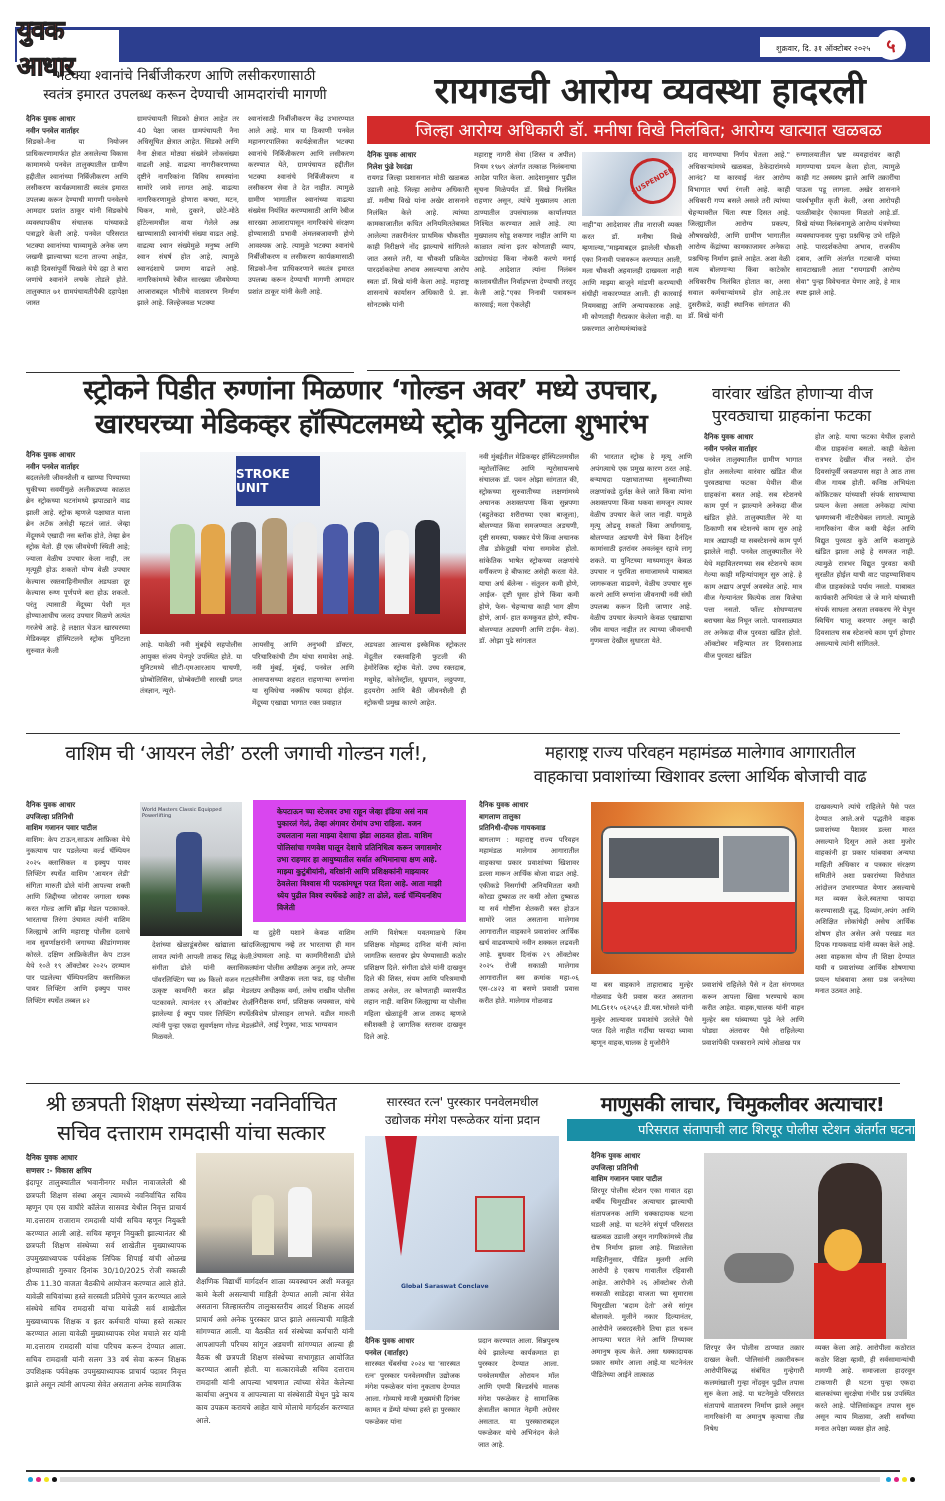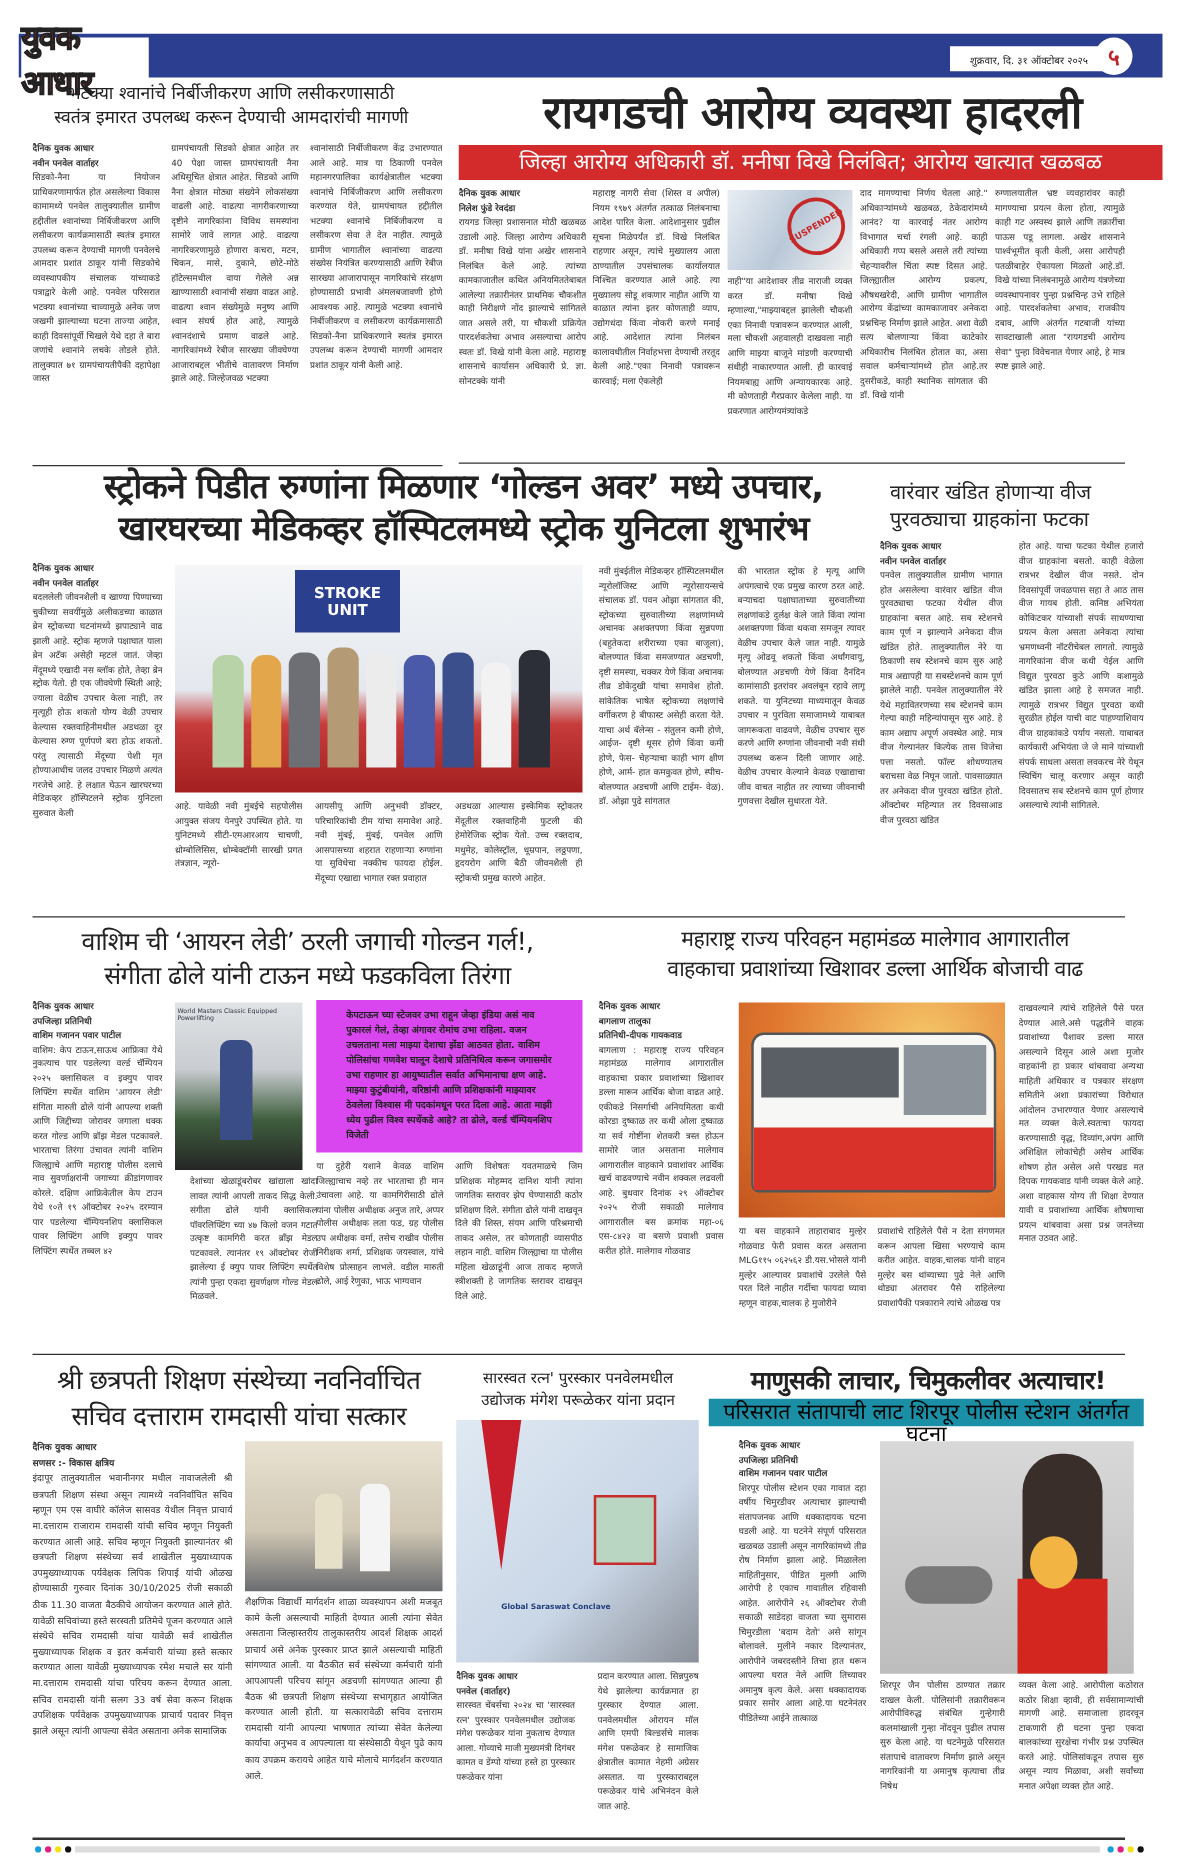--- a/index.html
+++ b/index.html
@@ -7,21 +7,21 @@
 .abs{position:absolute}
 .logo{left:17px;top:30px;width:102px;height:33px;background:#fff;display:flex;align-items:center;justify-content:center}
 .logo span{color:#e5322d;font-weight:bold;font-size:26px;font-family:Liberation Sans, sans-serif;letter-spacing:-1px;-webkit-text-stroke:1px #222}
 .mastbar{left:15px;top:27px;width:915px;height:35px;background:#2c3e8f}
 .datebox{left:388px;top:37px;width:110px;height:20px;background:#fff;font-size:8px;display:flex;align-items:center;padding-left:16px}
 .datebox{left:760px;top:37px;width:130px}
 .pagecirc{left:876px;top:30px;width:30px;height:30px;border-radius:50%;background:#fff;color:#c0242a;font-weight:bold;font-size:18px;display:flex;align-items:center;justify-content:center}
 .h-sm{font-size:14px;text-align:center;line-height:19px;color:#222}
 .h-big{font-weight:bold;color:#222;text-align:center;letter-spacing:-0.5px}
 .redbar{background:#d32b2b;color:#fff;text-align:center;font-size:17px;line-height:22px}
-.tealbar{background:#1a8fa6;color:#000000;text-align:center;font-size:17px;line-height:18px}
+.tealbar{background:#1a8fa6;color:#ffffff;text-align:right;font-size:13px;line-height:18px}
 .col{font-size:7px;line-height:11.5px;color:#333;text-align:justify;overflow:hidden}
 .col b{display:block;font-weight:bold}
 .rule{height:2px;background:#333}
 .photo{overflow:hidden}
 .quote{background:#d946ef;font-size:9.5px;line-height:14.5px;font-weight:bold;color:#222;padding:6px 24px}
 .dotrow{display:flex;gap:3px}
 .dot{width:5px;height:5px;border-radius:50%}
 </style>
 </head>
 <body>
@@ -66,21 +66,21 @@
 <div class="abs h-big" style="left:26px;top:373px;width:690px;font-size:27px;line-height:34px">
   <div>स्ट्रोकने पिडीत रुग्णांना मिळणार ‘गोल्डन अवर’ मध्ये उपचार,</div>
   <div>खारघरच्या मेडिकव्हर हॉस्पिटलमध्ये स्ट्रोक युनिटला शुभारंभ</div>
 </div>
 <div class="abs col" style="left:26px;top:450px;width:104px;height:290px">
   <b>दैनिक युवक आधार</b>
   <b>नवीन पनवेल वार्ताहर</b>
   <span>बदललेली जीवनशैली व खाण्या पिण्याच्या चुकीच्या सवयींमुळे अलीकडच्या काळात ब्रेन स्ट्रोकच्या घटनांमध्ये झपाट्याने वाढ झाली आहे. स्ट्रोक म्हणजे पक्षाघात याला ब्रेन अटॅक असेही म्हटलं जातं. जेव्हा मेंदूमध्ये एखादी नस ब्लॉक होते, तेव्हा ब्रेन स्ट्रोक येतो. ही एक जीवघेणी स्थिती आहे; ज्याला वेळीच उपचार केला नाही, तर मृत्यूही होऊ शकतो योग्य वेळी उपचार केल्यास रक्तवाहिनीमधील अडथळा दूर केल्यास रुग्ण पूर्णपणे बरा होऊ शकतो. परंतु त्यासाठी मेंदूच्या पेशी मृत होण्याआधीच जलद उपचार मिळणे अत्यंत गरजेचे आहे. हे लक्षात घेऊन खारघरच्या मेडिकव्हर हॉस्पिटलने स्ट्रोक युनिटला सुरुवात केली</span>
 </div>
 <div class="abs photo" style="left:140px;top:452px;width:326px;height:182px;background:linear-gradient(#f4f6f8 0,#e4e8ee 55%,#c73b3b 70%,#a32020 100%)">
-  <div style="position:absolute;left:96px;top:4px;width:84px;height:50px;background:#2b3f8f;color:#fff;font-weight:bold;font-size:12px;display:flex;align-items:center;justify-content:center;text-align:center">STROKE UNIT</div>
+  <div style="position:absolute;left:96px;top:4px;width:84px;height:50px;background:#2b3f8f;color:#fff;font-weight:bold;font-size:12px;display:flex;align-items:center;justify-content:center;">STROKE UNIT</div>
   <div style="position:absolute;left:30px;top:66px;width:270px;height:96px;display:flex;gap:6px;align-items:flex-end">
     <div style="flex:1;height:90px;background:#b8d3a8;border-radius:10px 10px 0 0"></div>
     <div style="flex:1;height:90px;background:#e3a64b;border-radius:10px 10px 0 0"></div>
     <div style="flex:1;height:92px;background:#6d6f75;border-radius:10px 10px 0 0"></div>
     <div style="flex:1;height:96px;background:#b49b76;border-radius:10px 10px 0 0"></div>
     <div style="flex:1;height:92px;background:#ececec;border-radius:10px 10px 0 0"></div>
     <div style="flex:1;height:90px;background:#4b5aa8;border-radius:10px 10px 0 0"></div>
     <div style="flex:1;height:92px;background:#3b4f8c;border-radius:10px 10px 0 0"></div>
     <div style="flex:1;height:84px;background:#f2f2f2;border-radius:10px 10px 0 0"></div>
     <div style="flex:1;height:94px;background:#2c2f38;border-radius:10px 10px 0 0"></div>
@@ -100,21 +100,20 @@
   <b>दैनिक युवक आधार</b>
   <b>नवीन पनवेल वार्ताहर</b>
   <span>पनवेल तालुक्यातील ग्रामीण भागात होत असलेल्या वारंवार खंडित वीज पुरवठ्याचा फटका येथील वीज ग्राहकांना बसत आहे. सब स्टेशनचे काम पूर्ण न झाल्याने अनेकदा वीज खंडित होते. तालुक्यातील नेरे या ठिकाणी सब स्टेशनचे काम सुरु आहे मात्र अद्यापही या सबस्टेशनचे काम पूर्ण झालेले नाही. पनवेल तालुक्यातील नेरे येथे महावितरणच्या सब स्टेशनचे काम गेल्या काही महिन्यांपासून सुरु आहे. हे काम अद्याप अपूर्ण अवस्थेत आहे. मात्र वीज गेल्यानंतर कित्येक तास विजेचा पत्ता नसतो. फॉल्ट शोधण्यातच बराचसा वेळ निघून जातो. पावसाळ्यात तर अनेकदा वीज पुरवठा खंडित होतो. ऑक्टोबर महिन्यात तर दिवसाआड वीज पुरवठा खंडित</span>
 </div>
 <div class="abs col" style="left:815px;top:432px;width:100px;height:308px">होत आहे. याचा फटका येथील हजारो वीज ग्राहकांना बसतो. काही वेळेला रात्रभर देखील वीज नसते. दोन दिवसांपूर्वी जवळपास सहा ते आठ तास वीज गायब होती. कनिष्ठ अभियंता कोकिटकर यांच्याशी संपर्क साधण्याचा प्रयत्न केला असता अनेकदा त्यांचा भ्रमणध्वनी नॉटरीचेबल लागतो. त्यामुळे नागरिकांना वीज कधी येईल आणि विद्युत पुरवठा कुठे आणि कशामुळे खंडित झाला आहे हे समजत नाही. त्यामुळे रात्रभर विद्युत पुरवठा कधी सुरळीत होईल याची वाट पाहण्याशिवाय वीज ग्राहकांकडे पर्याय नसतो. याबाबत कार्यकारी अभियंता जे जे माने यांच्याशी संपर्क साधला असता लवकरच नेरे येथून स्विचिंग चालू करणार असून काही दिवसातच सब स्टेशनचे काम पूर्ण होणार असल्याचे त्यांनी सांगितले.</div>
 
 <div class="abs rule" style="left:26px;top:733px;width:874px;height:1px"></div>
 
 <div class="abs h-big" style="left:26px;top:740px;width:440px;font-size:20px;line-height:27px;font-weight:normal">
   <div>वाशिम ची ‘आयरन लेडी’ ठरली जगाची गोल्डन गर्ल!,</div>
-  <div>संगीता ढोले यांनी टाऊन मध्ये फडकविला तिरंगा</div>
 </div>
 <div class="abs col" style="left:26px;top:800px;width:104px;height:280px">
   <b>दैनिक युवक आधार</b>
   <b>उपजिल्हा प्रतिनिधी</b>
   <b>वाशिम गजानन पवार पाटील</b>
   <span>वाशिम: केप टाऊन,साऊथ आफ्रिका येथे नुकत्याच पार पडलेल्या वर्ल्ड चॅम्पियन २०२५ क्लासिकल व इक्युप पावर लिफ्टिंग स्पर्धेत वाशिम 'आयरन लेडी' संगिता मारुती ढोले यांनी आपल्या शक्ती आणि जिद्दीच्या जोरावर जगाला धक्क करत गोल्ड आणि ब्रॉझ मेडल पटकावले. भारताचा तिरंगा उंचावत त्यांनी वाशिम जिल्ह्याचे आणि महाराष्ट्र पोलीस दलाचे नाव सुवर्णाक्षरांनी जगाच्या क्रीडांगणावर कोरले. दक्षिण आफ्रिकेतील केप टाउन येथे १०ते १९ ऑक्टोबर २०२५ दरम्यान पार पडलेल्या चॅम्पियनशिप क्लासिकल पावर लिफ्टिंग आणि इक्युप पावर लिफ्टिंग स्पर्धेत तब्बल ४२</span>
 </div>
 <div class="abs photo" style="left:140px;top:802px;width:102px;height:134px;background:linear-gradient(#dfe3e6 0,#c9ccd0 40%,#3f5e3e 70%,#252525 100%)">
   <div style="position:absolute;left:2px;top:4px;width:98px;font-size:5px;color:#334">World Masters Classic Equipped Powerlifting</div>
   <div style="position:absolute;left:36px;top:30px;width:26px;height:80px;background:#3b4d86;border-radius:8px 8px 0 0"></div>

